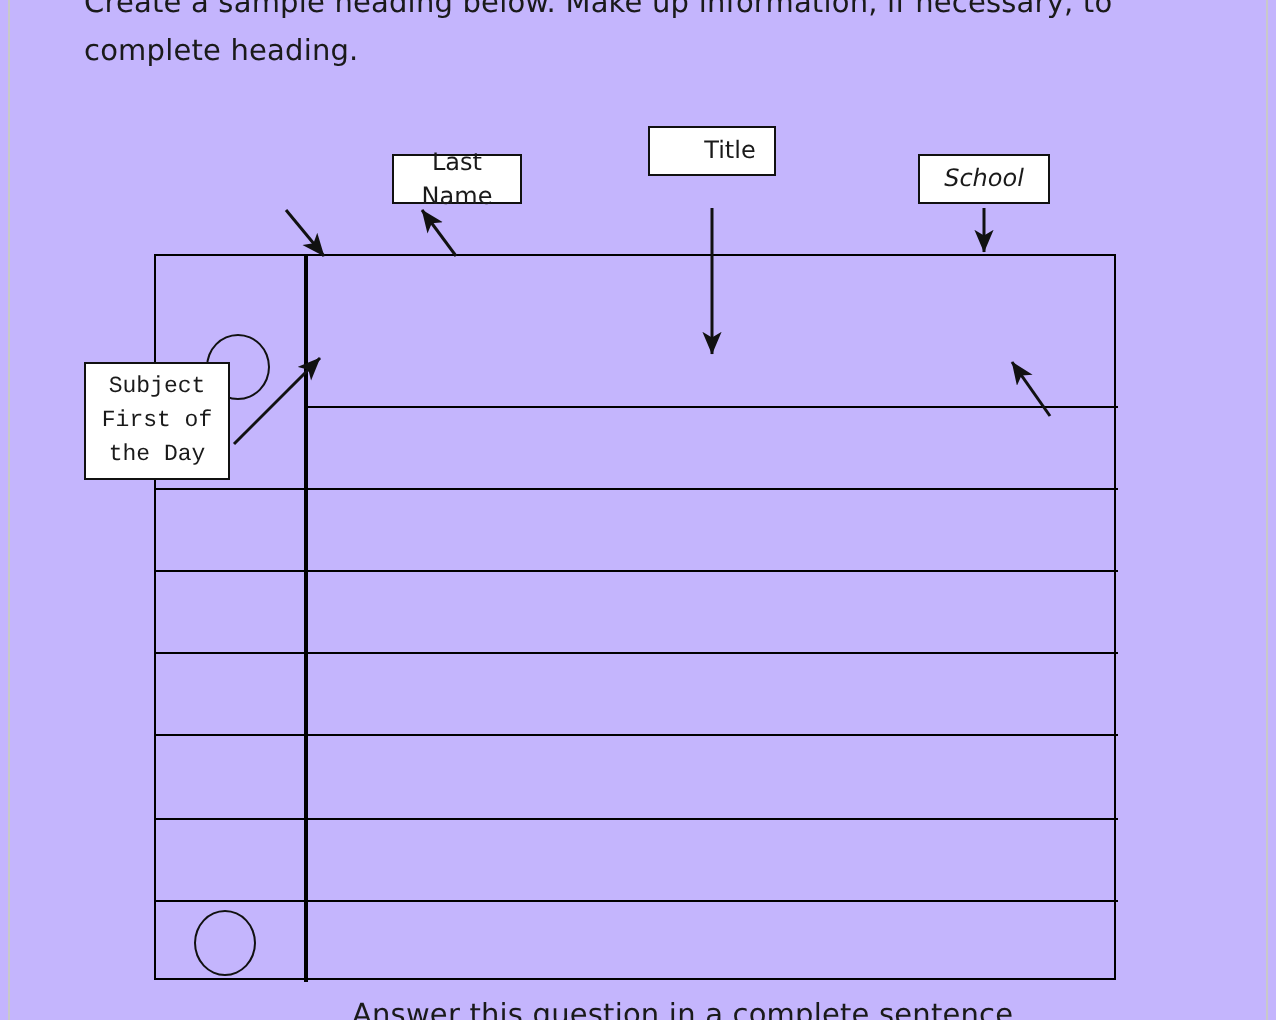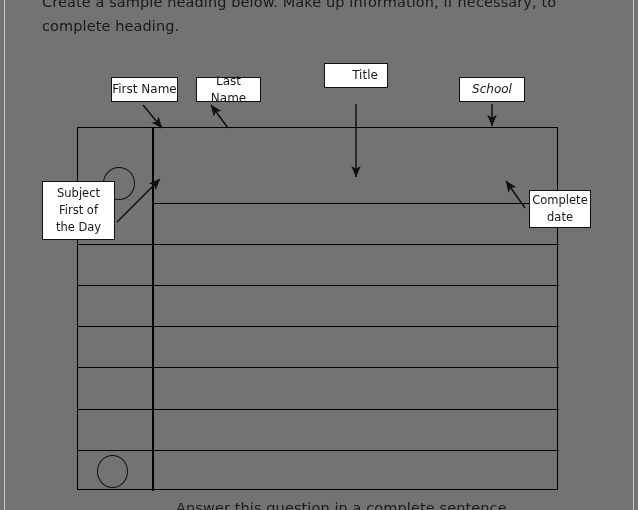--- a/index.html
+++ b/index.html
@@ -5,21 +5,21 @@
   html,body{margin:0;padding:0;}
   body{
     width:638px;height:510px;
     background:#ffffff;
     font-family:"DejaVu Sans","Liberation Sans",sans-serif;
     overflow:hidden;
     position:relative;
   }
   #page{
     position:absolute;left:0;top:0;width:638px;height:510px;
-    background:#737373;
+    background:#c4b5fd;
   }
   
   .page-edge{
     position:absolute;left:4px;top:0;width:1px;height:510px;
     background:#c9c9c9;
   }
   .page-edge-right{
     position:absolute;left:633px;top:0;width:1px;height:510px;
     background:#c9c9c9;
   }
@@ -82,21 +82,21 @@
     color:#1a1a1a;
     font-size:12px;
     line-height:17px;
     text-align:center;
     z-index:5;
   }
   #callout-first-name{left:111px;top:77px;width:67px;height:25px;}
   #callout-last-name{left:196px;top:77px;width:65px;height:25px;}
   #callout-title{left:324px;top:63px;width:64px;height:25px;padding-left:18px;}
   #callout-school{left:459px;top:77px;width:66px;height:25px;font-style:italic;}
-  #callout-subject-period{left:42px;top:181px;width:73px;height:59px;font-size:11.5px;line-height:17px;}
+  #callout-subject-period{left:42px;top:181px;width:73px;height:59px;font-size:11.5px;line-height:17px;font-family:Liberation Mono, monospace;}
   #callout-complete-date{left:529px;top:190px;width:62px;height:38px;font-size:11.5px;line-height:17px;}
 
   
   #arrow-layer{
     position:absolute;left:0;top:0;width:638px;height:510px;
     pointer-events:none;z-index:4;
   }
   #arrow-layer line{stroke:#111;stroke-width:1.5;}
 </style>
 </head>
@@ -137,42 +137,35 @@
 
     <line x1="356" y1="104" x2="356" y2="177" marker-end="url(#ah)"></line>
 
     <line x1="492" y1="104" x2="492" y2="126" marker-end="url(#ah)"></line>
 
     <line x1="117" y1="222" x2="160" y2="179" marker-end="url(#ah)"></line>
 
     <line x1="525" y1="208" x2="506" y2="181" marker-end="url(#ah)"></line>
   </svg>
 
-  <div class="callout" id="callout-first-name">
-    <span>First Name</span>
-  </div>
 
   <div class="callout" id="callout-last-name">
     <span>Last Name</span>
   </div>
 
   <div class="callout" id="callout-title">
     <span>Title</span>
   </div>
 
   <div class="callout" id="callout-school">
     <span>School</span>
   </div>
 
   <div class="callout" id="callout-subject-period">
     <span>Subject</span>
     <span>First of</span>
     <span>the Day</span>
   </div>
 
-  <div class="callout" id="callout-complete-date">
-    <span>Complete</span>
-    <span>date</span>
-  </div>
 
   <div class="prose" id="question-text">Answer this question in a complete sentence.</div>
 
 </div>
 
 </body></html>

